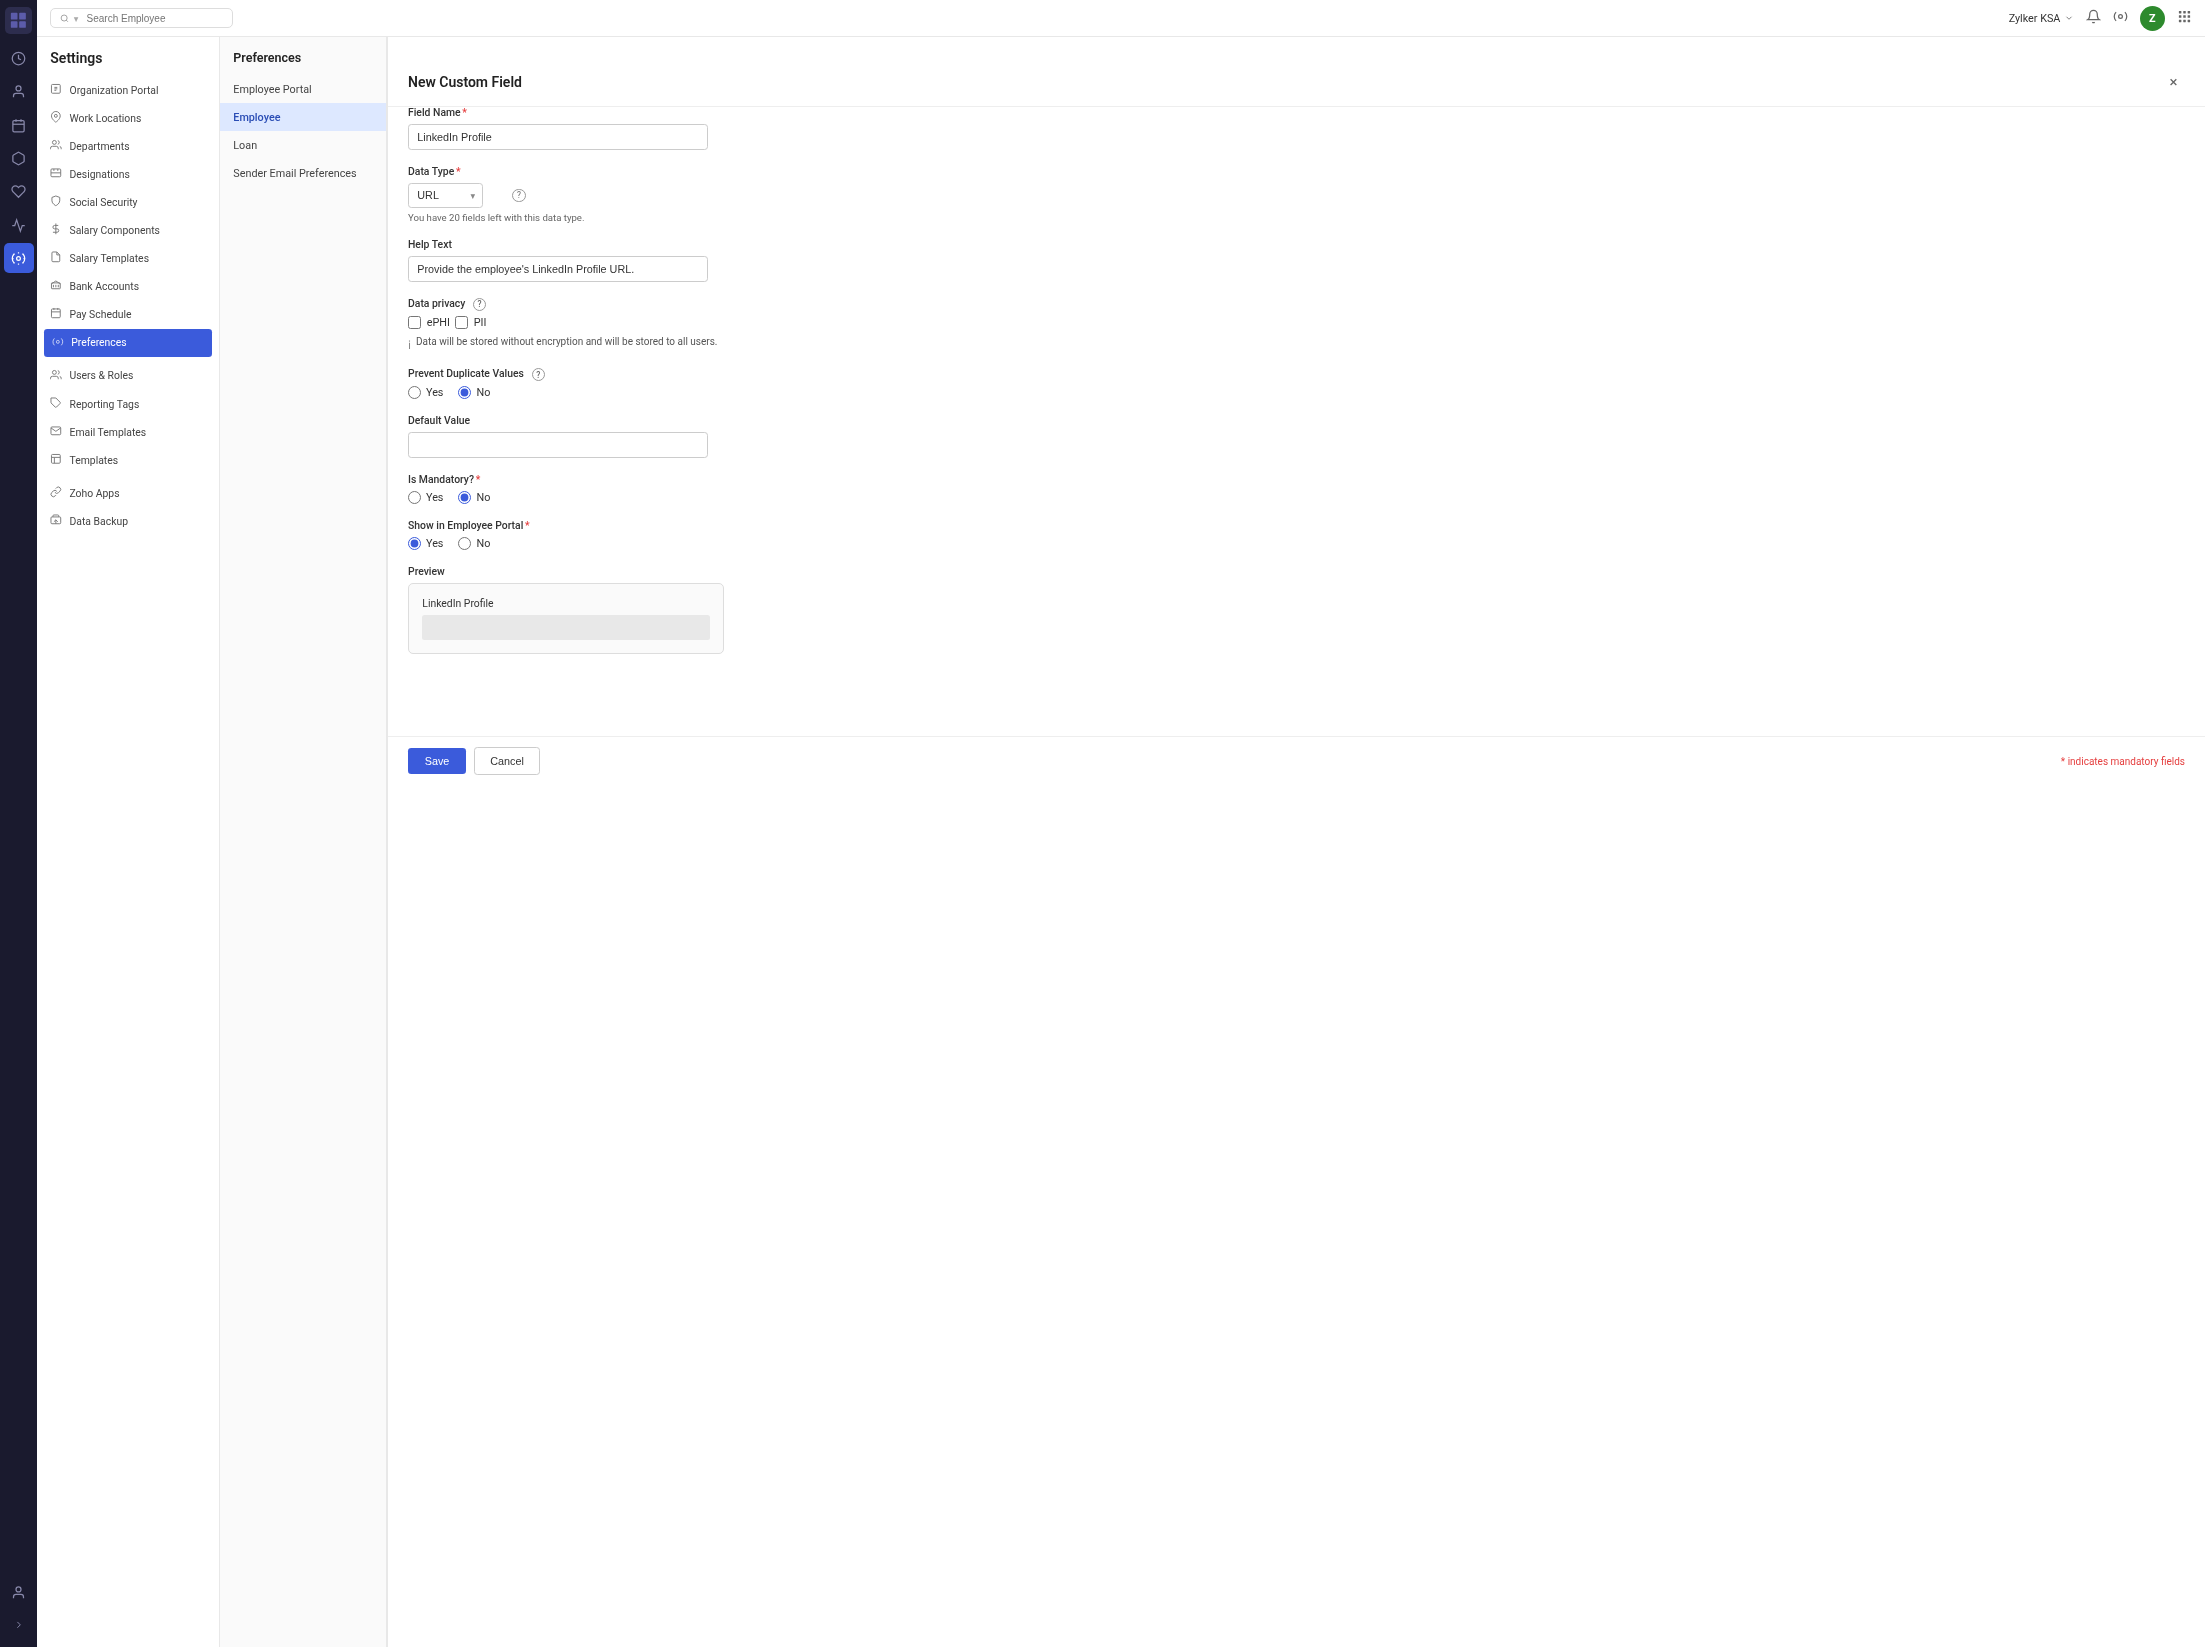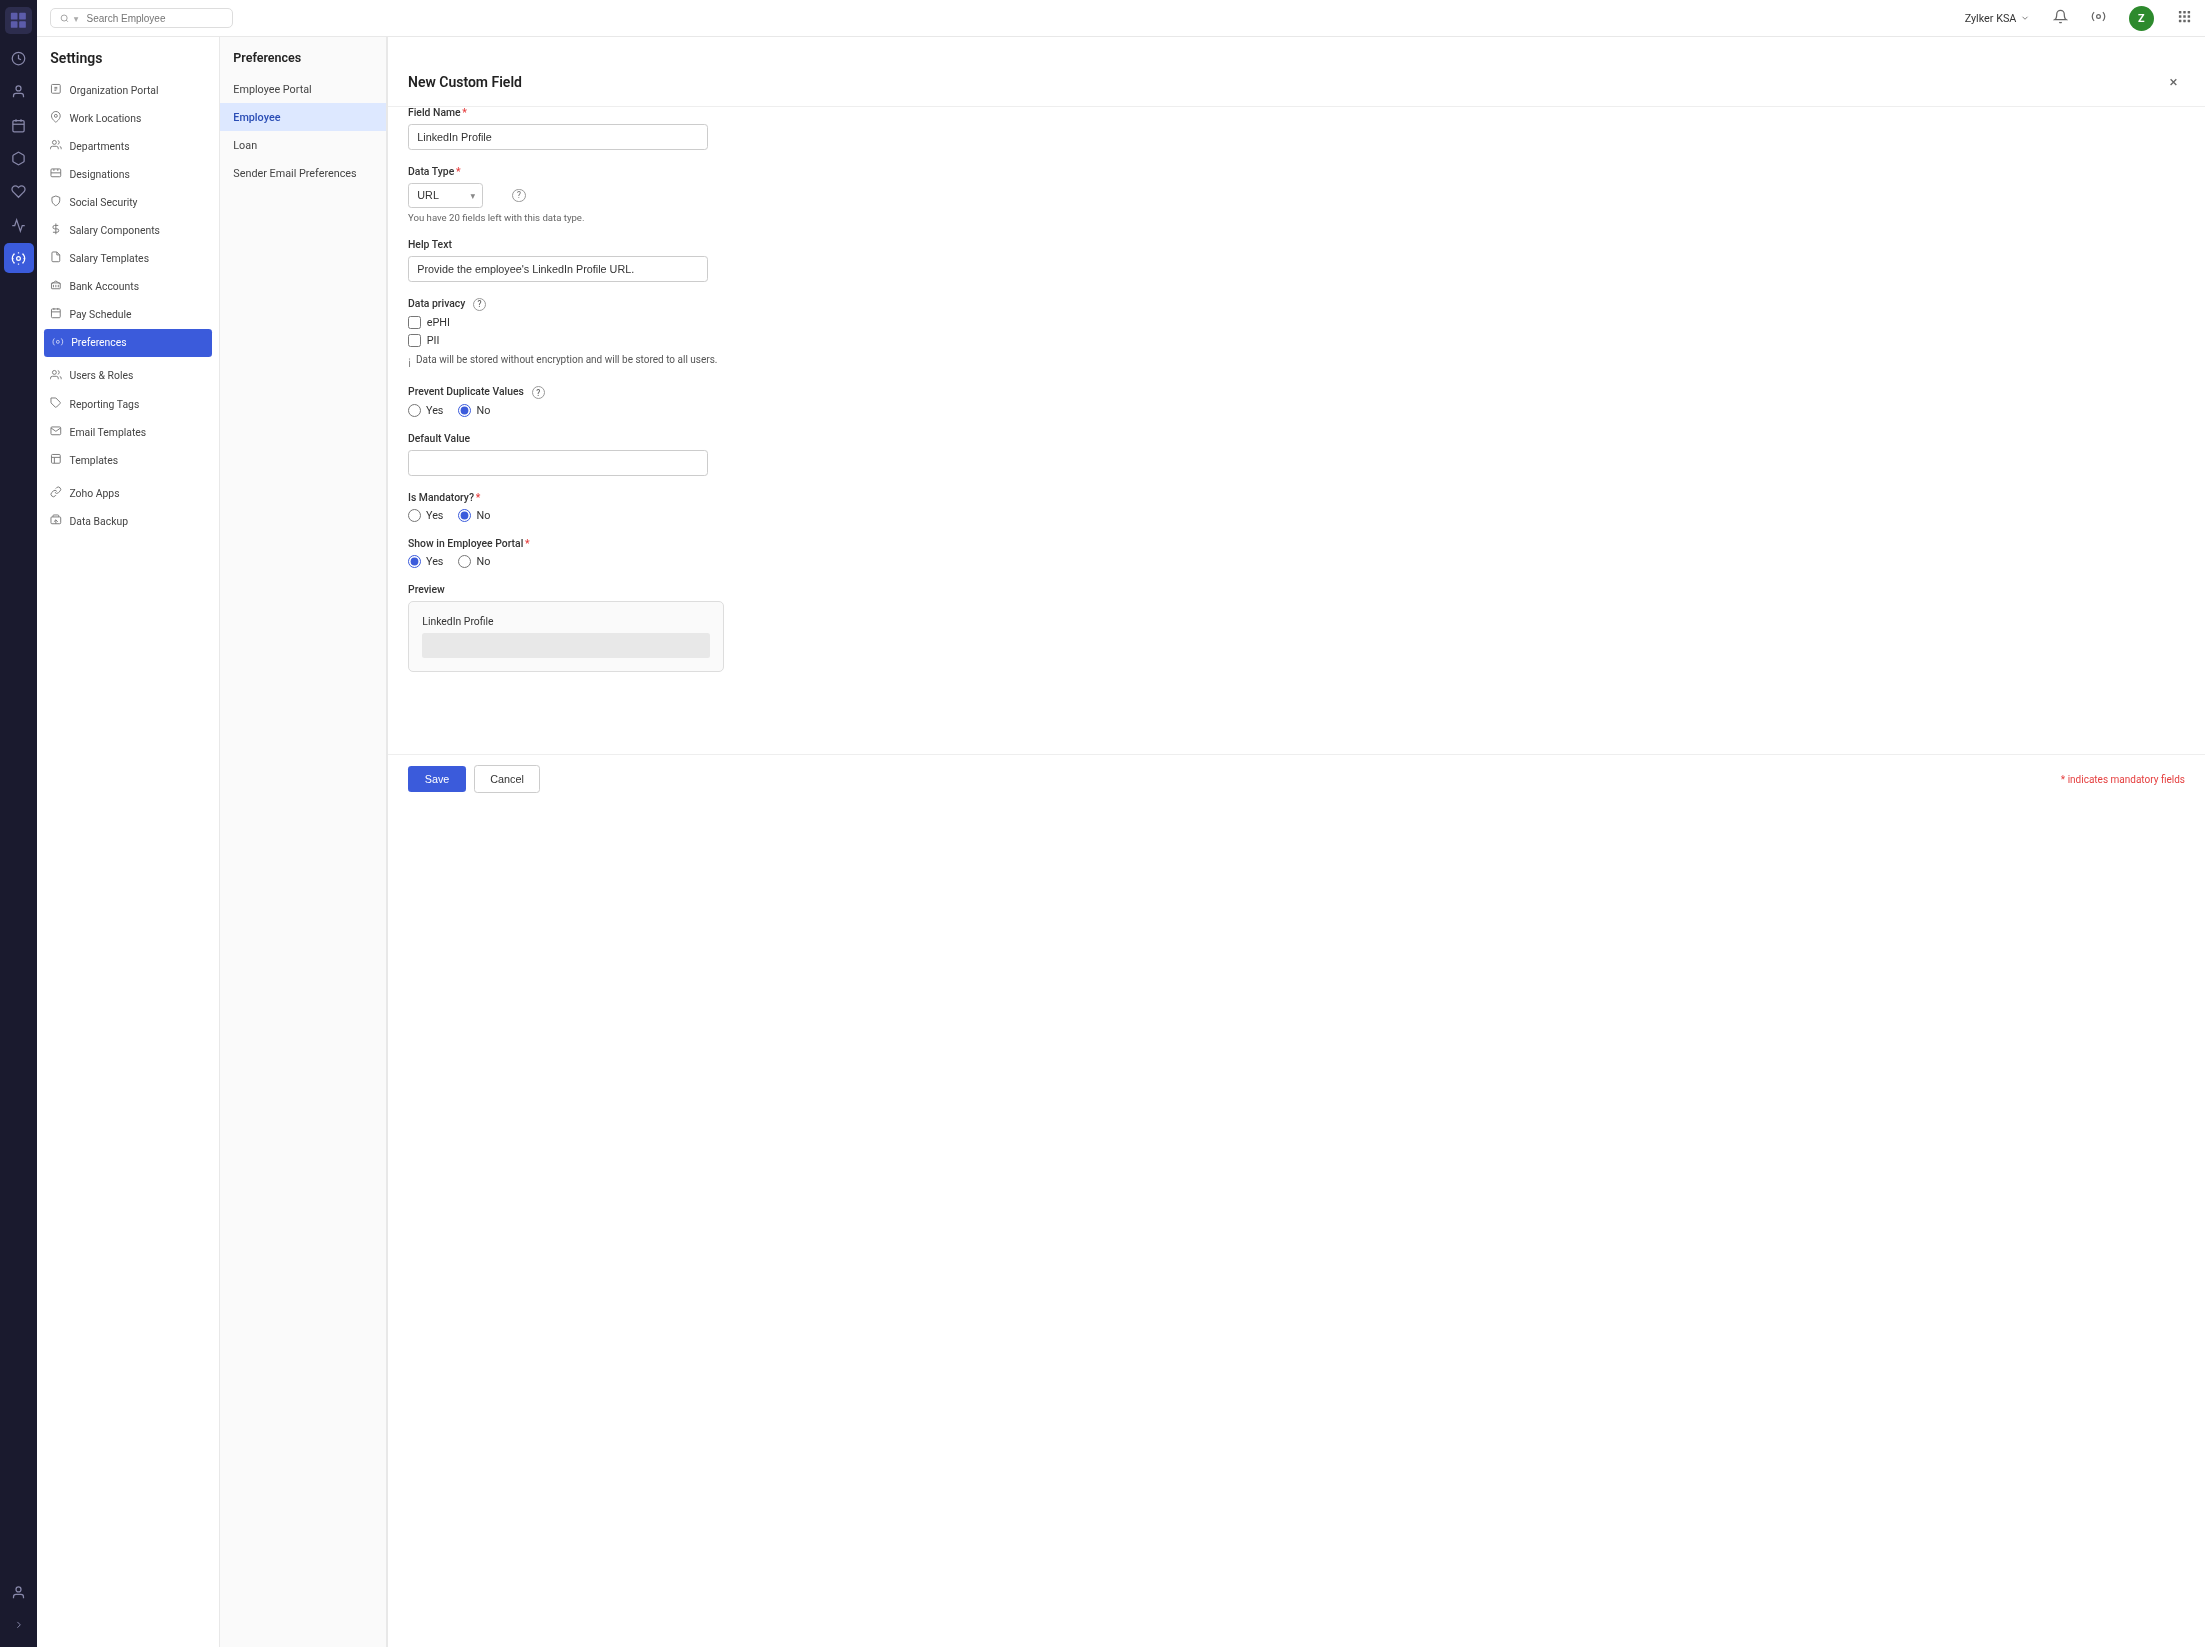--- a/index.html
+++ b/index.html
@@ -55,21 +55,21 @@
       border: 0.8px solid #ddd;
       border-radius: 5px;
       padding: 3.3px 8.3px;
       width: 183px;
       color: #999;
       font-size: 10px;
     }
     .search-box input {
       border: none; outline: none; font-size: 10px; color: #666; background: transparent; width: 100%;
     }
-    .topbar-right { margin-left: auto; display: flex; align-items: center; gap: 23px; text-align: center; }
+    .topbar-right { margin-left: auto; display: flex; align-items: center; gap: 12px; text-align: center; }
     .org-name { font-size: 10.8px; color: #333; display: flex; align-items: center; gap: 3.3px; }
     .topbar-icon { color: #666; font-size: 13.3px; cursor: pointer; }
     .avatar { width: 25px; height: 25px; background: #2d8a2d; border-radius: 50%; display: flex; align-items: center; justify-content: center; color: white; font-weight: bold; font-size: 10.8px; }
 
     
     .content-area { display: flex; flex: 1; overflow: hidden; }
 
     
     .settings-sidebar {
       width: 183px;
@@ -197,21 +197,21 @@
       border-radius: 50%;
       color: #666;
       font-size: 8.3px;
       margin-left: 5px;
       cursor: pointer;
       vertical-align: middle;
     }
 
     .hint-text { font-size: 9.6px; color: #666; margin-top: 4.2px; }
 
-    .checkbox-group { display: flex; flex-direction: column; gap: 5px; margin-top: 3.3px; }
+    .checkbox-group { display: flex; flex-direction: row; gap: 5px; margin-top: 3.3px; }
     .checkbox-item { display: flex; align-items: center; gap: 5.8px; font-size: 10.8px; color: #333; }
     .checkbox-item input { cursor: pointer; }
 
     .radio-group { display: flex; align-items: center; gap: 15px; margin-top: 3.3px; }
     .radio-item { display: flex; align-items: center; gap: 5px; font-size: 10.8px; color: #333; cursor: pointer; }
     .radio-item input { cursor: pointer; accent-color: #3b5bdb; }
 
     .info-text {
       display: flex; align-items: flex-start; gap: 5px;
       font-size: 10px; color: #555; margin-top: 6.7px;

